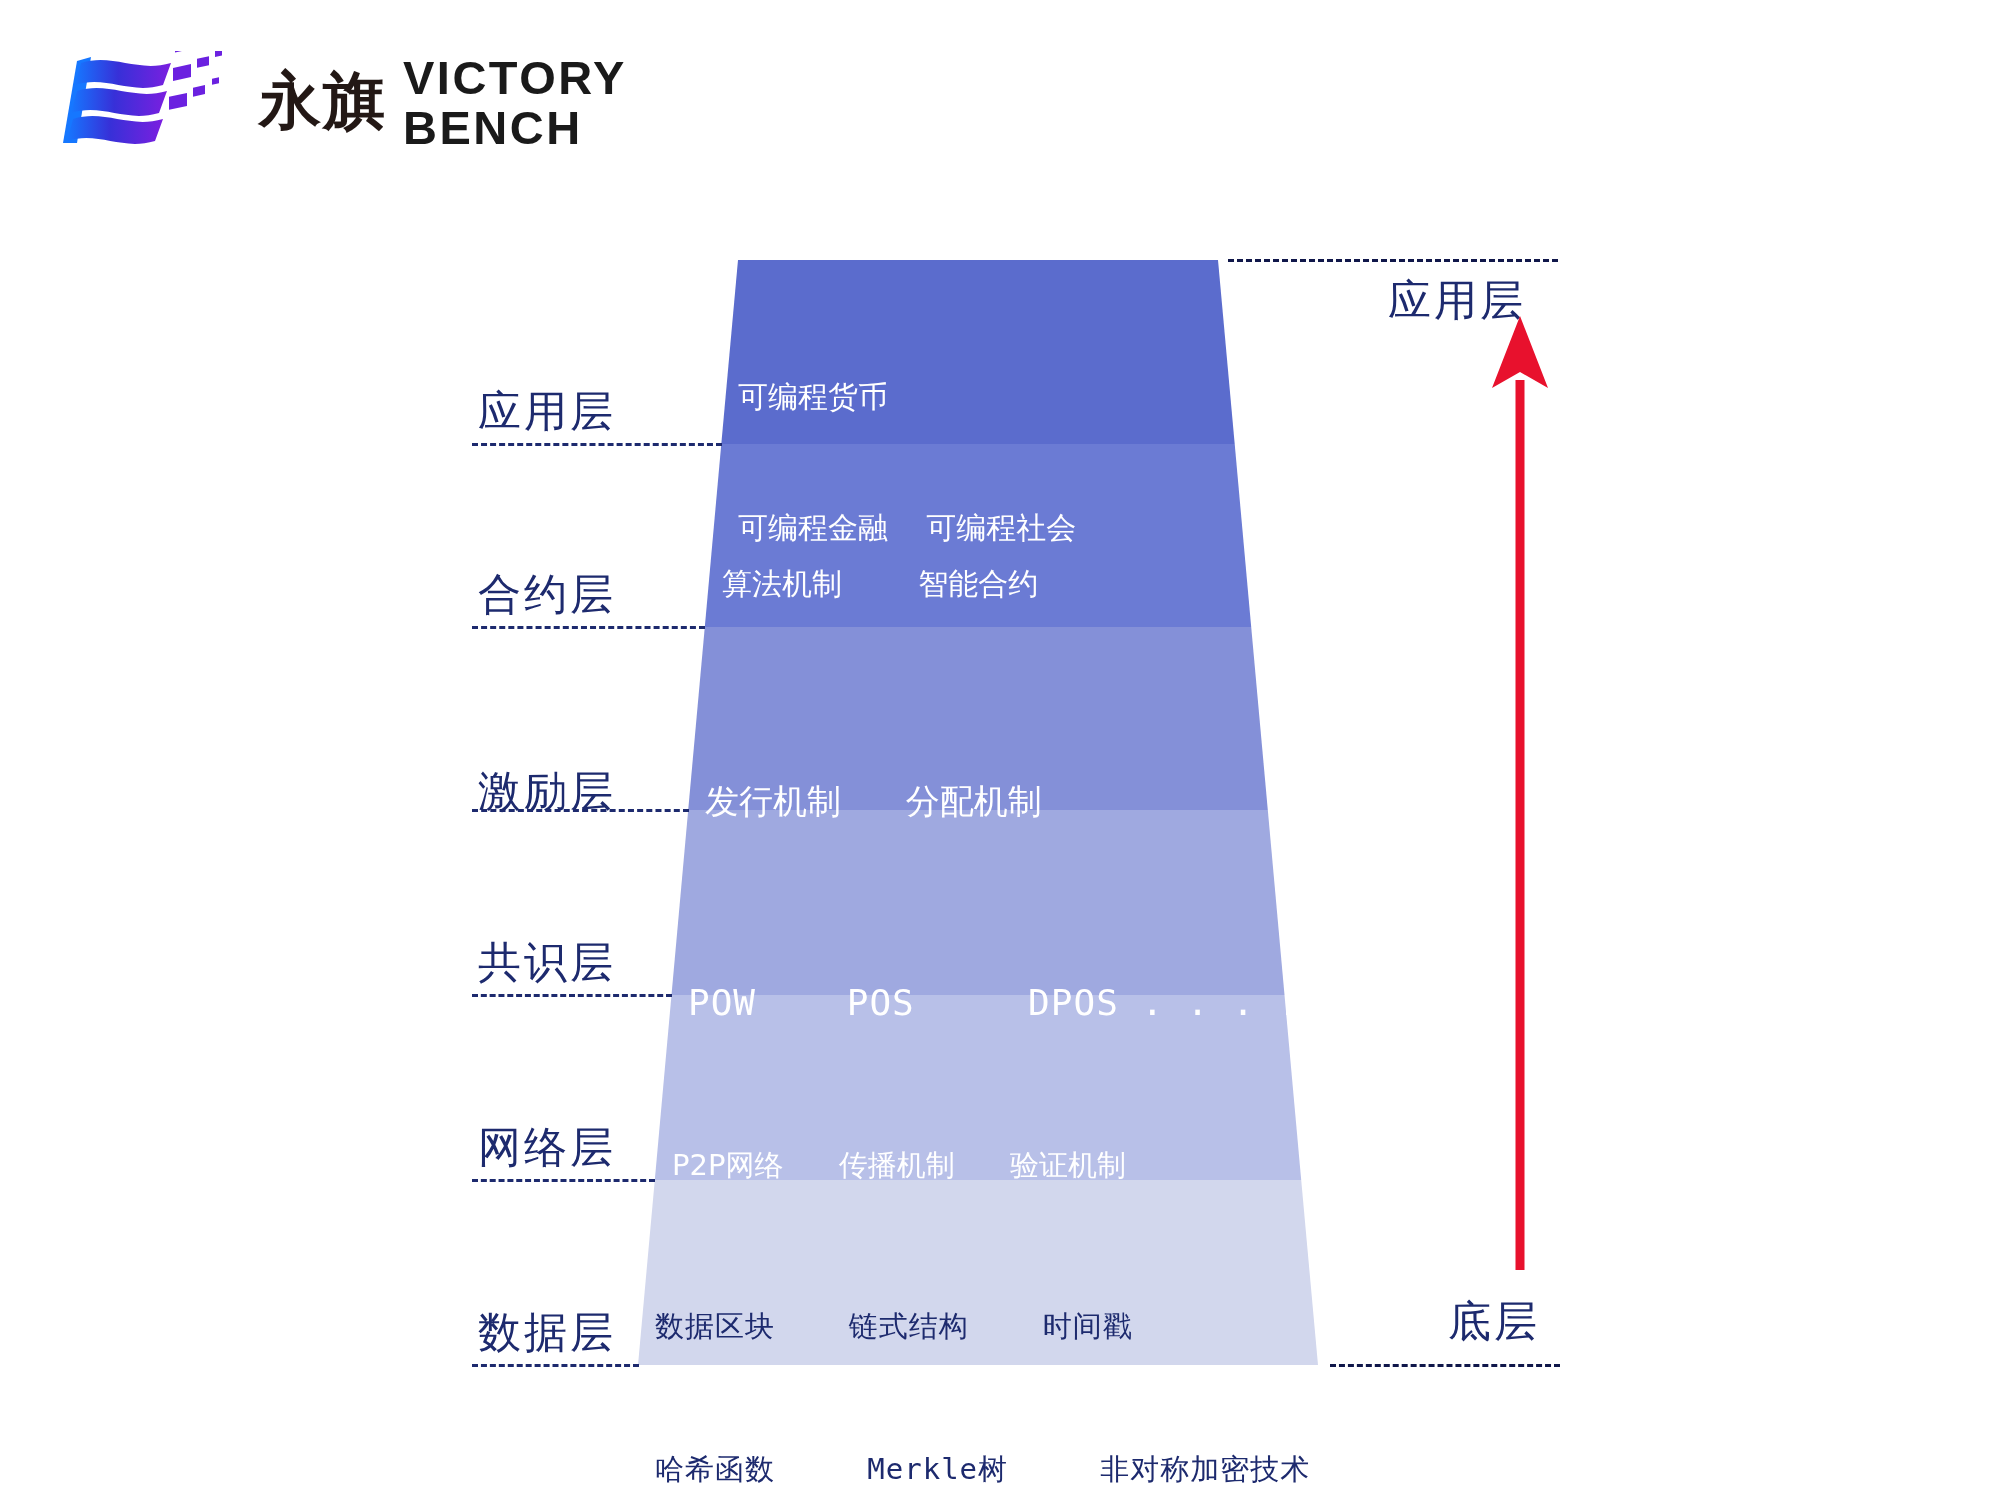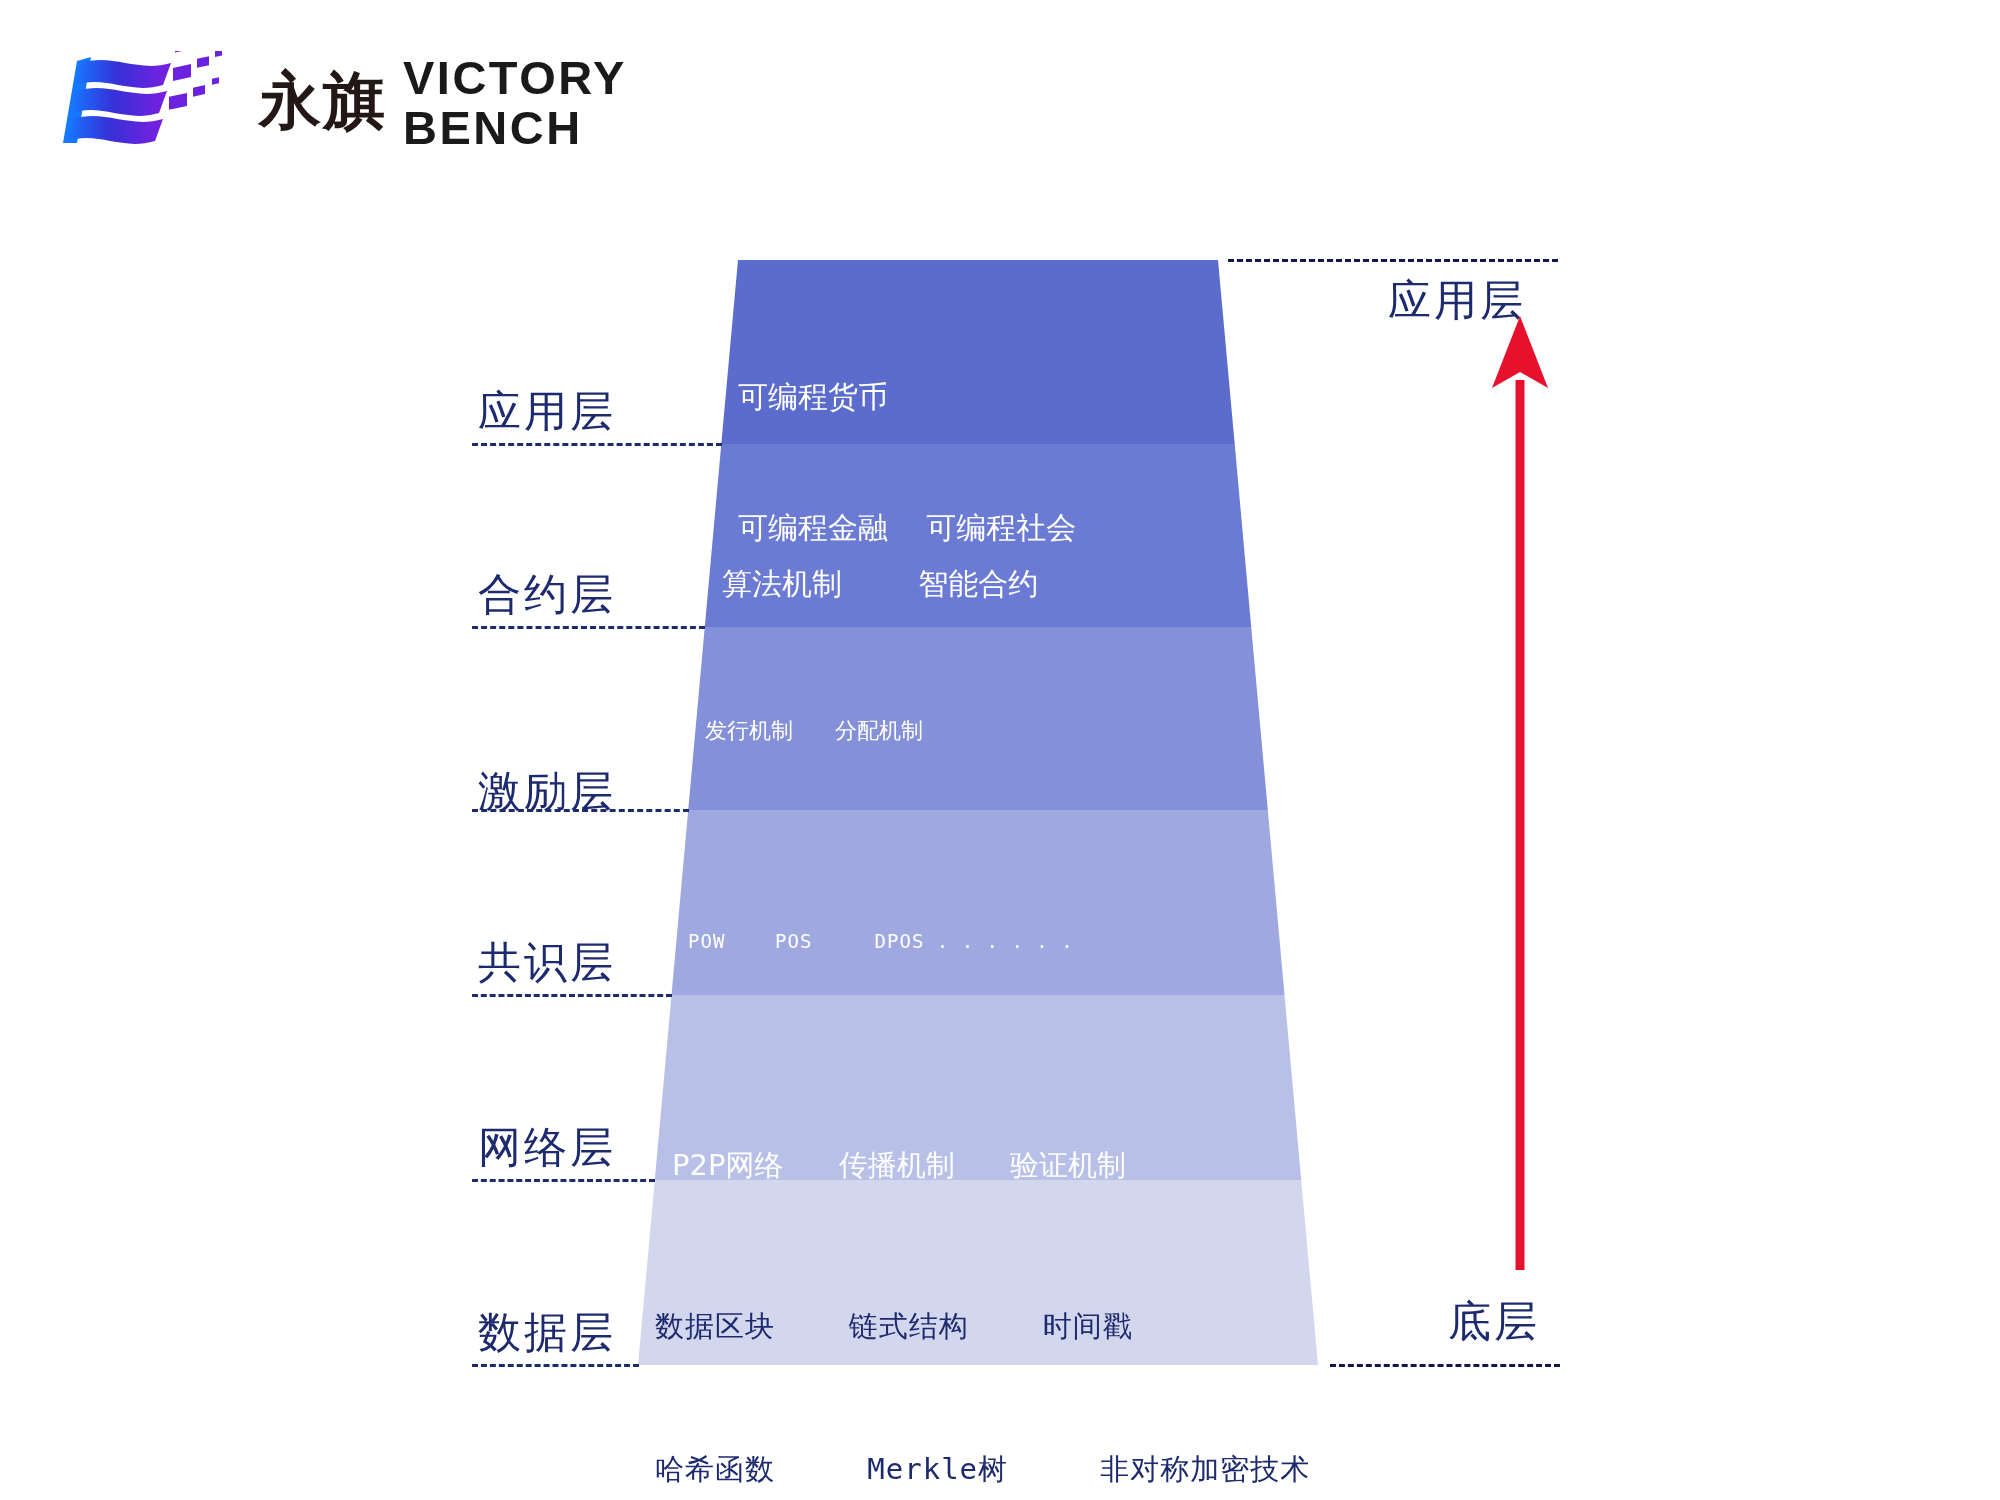--- a/index.html
+++ b/index.html
@@ -113,25 +113,25 @@
 
   <div class="layer-text" style="left:738px;top:288px;width:480px;font-size:30px;">
     <span class="l">可编程货币</span>
     <span class="l">可编程金融    可编程社会</span>
   </div>
 
   <div class="layer-text" style="left:722px;top:475px;width:513px;font-size:30px;">
     <span class="l">算法机制        智能合约</span>
   </div>
 
-  <div class="layer-text" style="left:705px;top:651px;width:546px;font-size:22px;">
+  <div class="layer-text" style="left:705px;top:678px;width:546px;font-size:34px;">
     <span class="l">发行机制      分配机制</span>
   </div>
 
-  <div class="layer-text mono" style="left:688px;top:873px;width:580px;font-size:19px;">
+  <div class="layer-text mono" style="left:688px;top:873px;width:580px;font-size:36px;">
     <span class="l">POW    POS     DPOS . . . . . .</span>
   </div>
 
   <div class="layer-text" style="left:672px;top:1060px;width:613px;font-size:29px;">
     <span class="l">P2P网络      传播机制      验证机制</span>
   </div>
 
   <div class="layer-text mono" style="left:655px;top:1207px;width:646px;font-size:29px;color:#1d2a6e;line-height:1.65;">
     <span class="l">数据区块    链式结构    时间戳</span>
     <span class="l">哈希函数     Merkle树     非对称加密技术</span>

